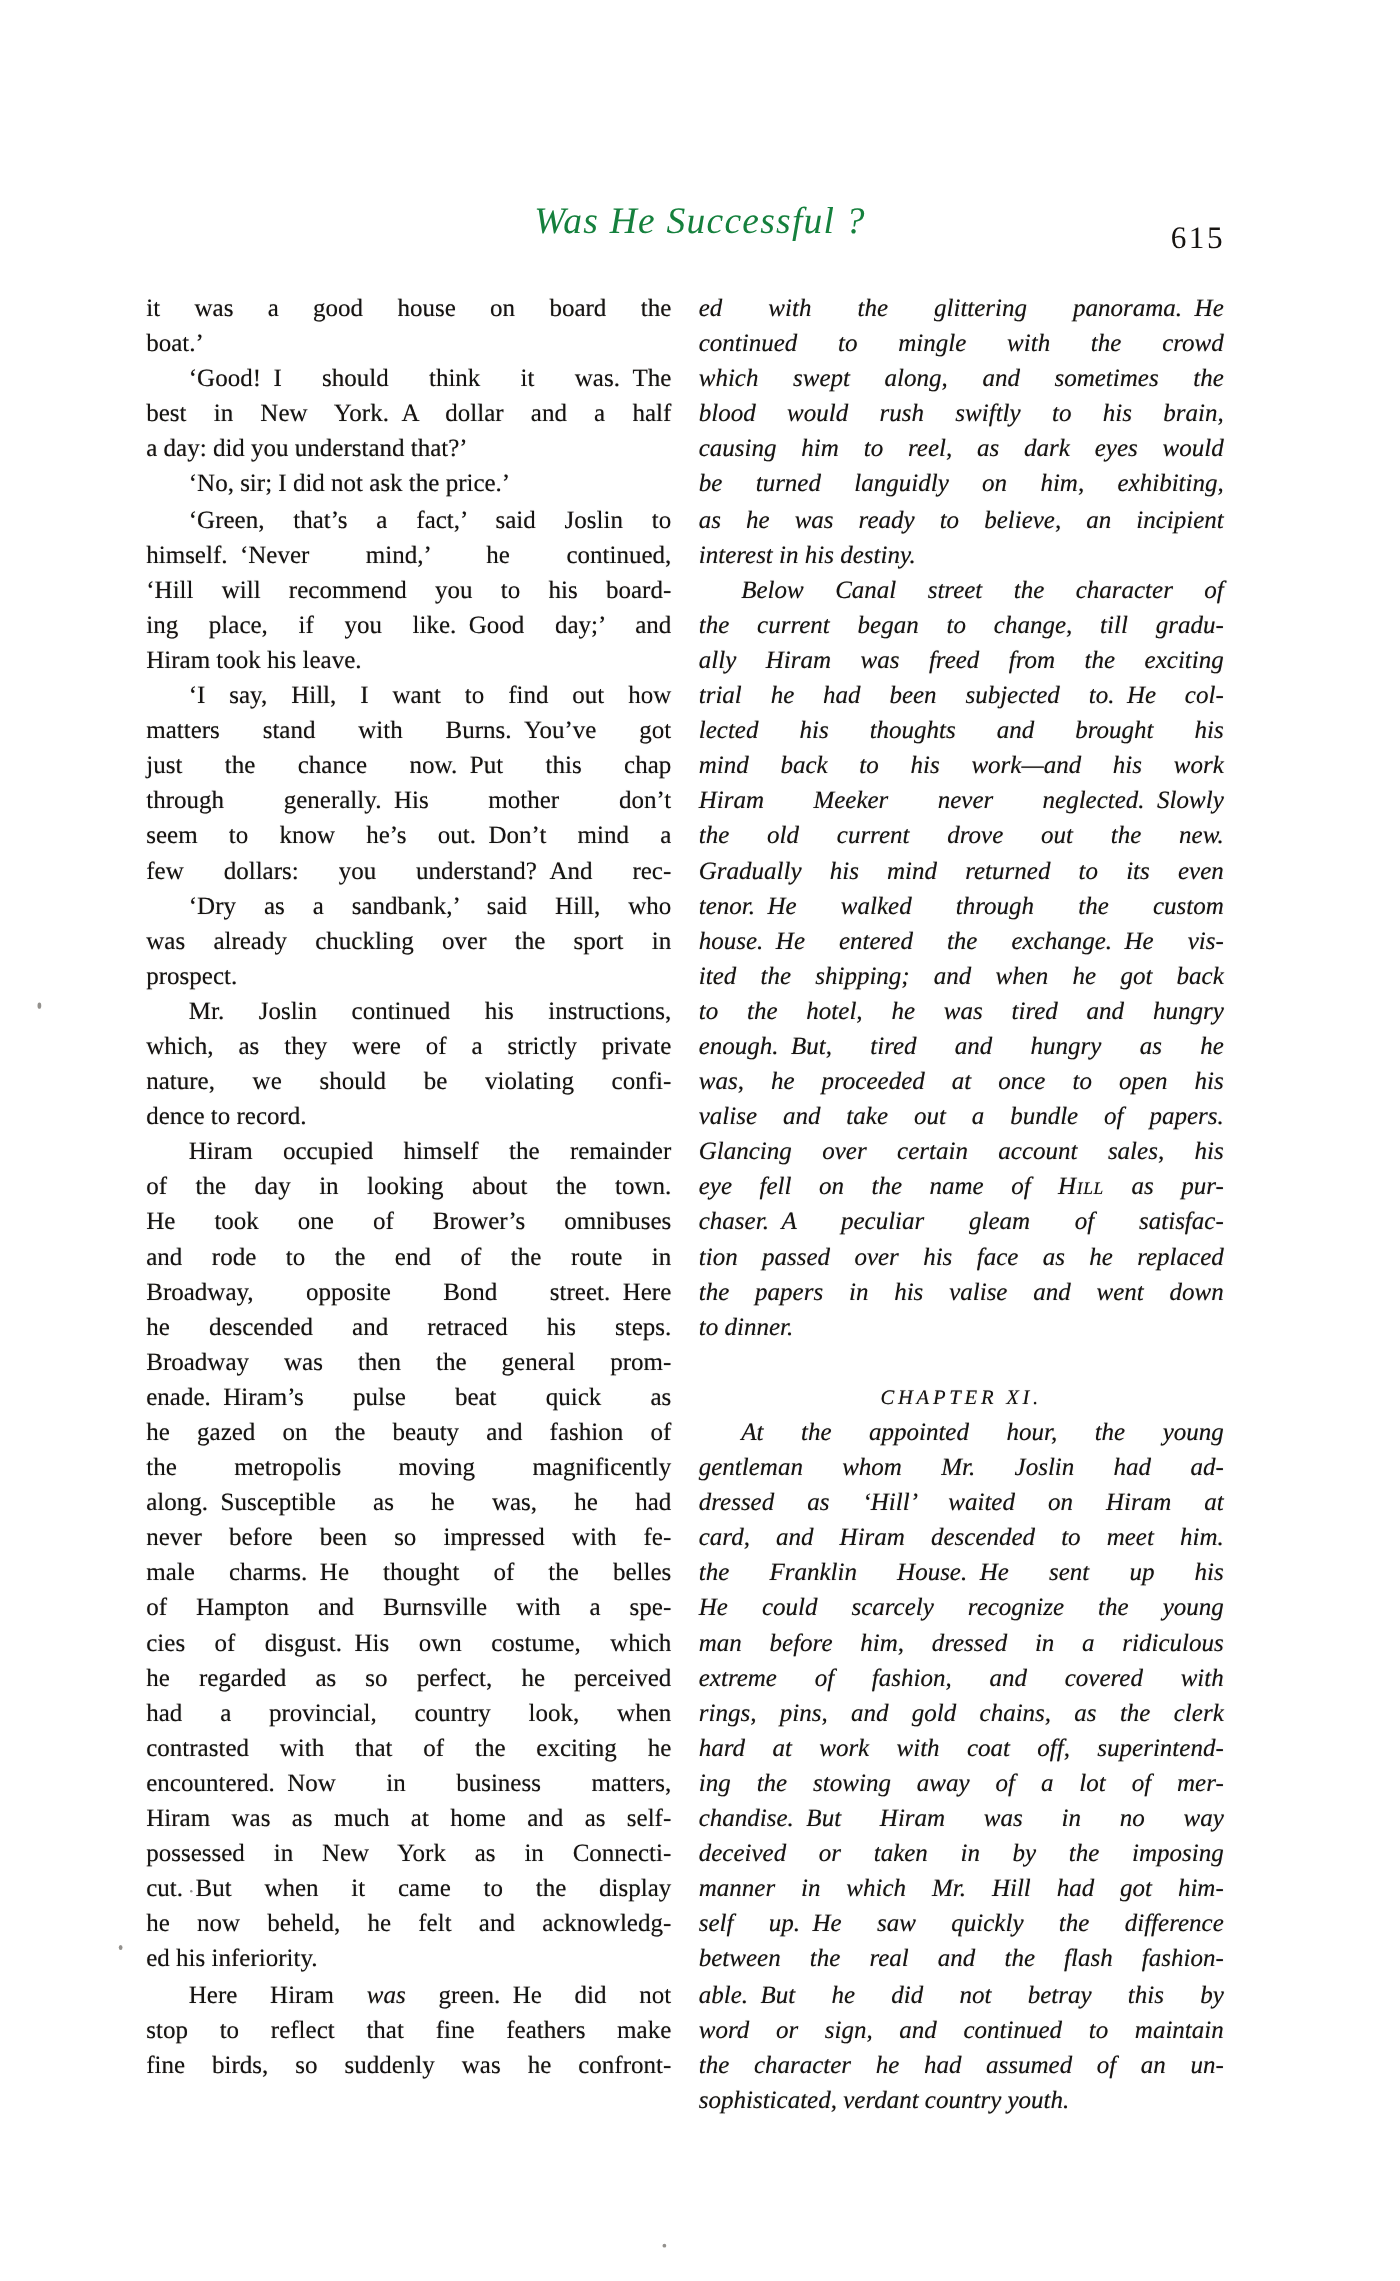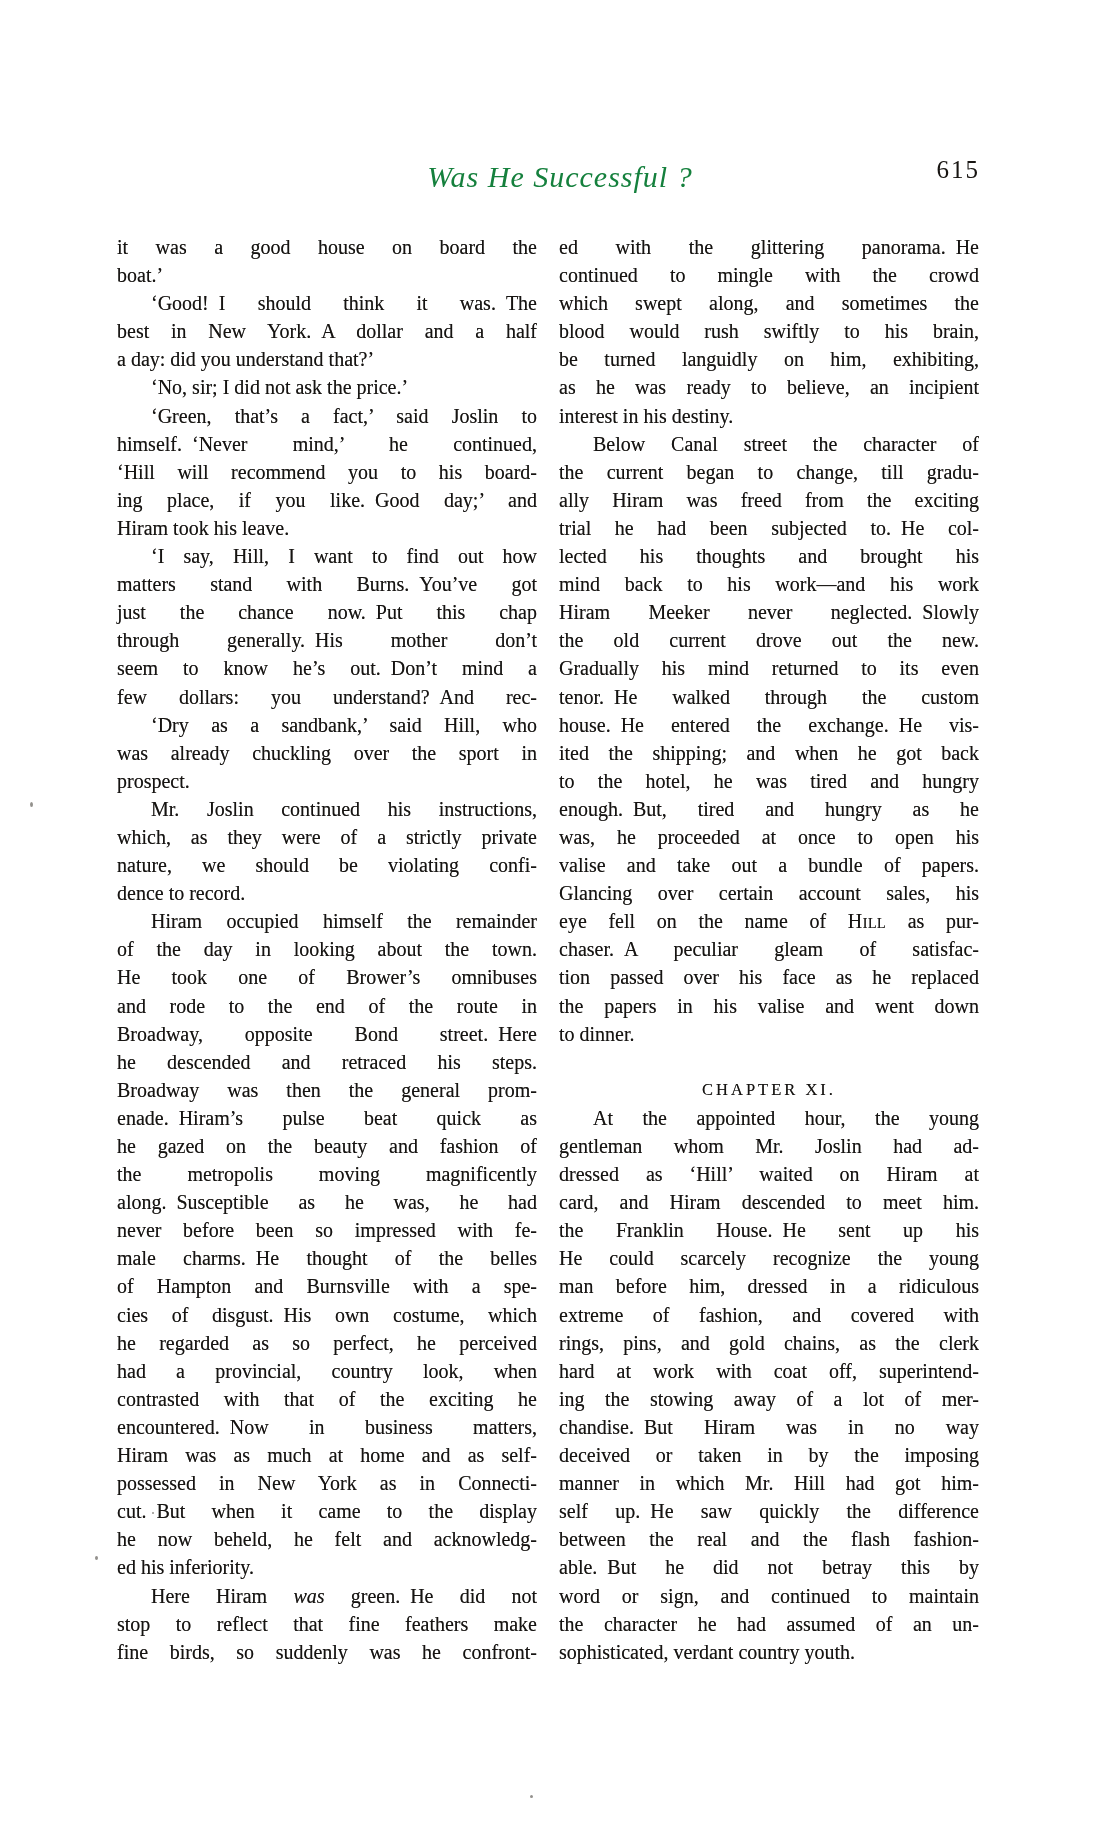--- a/index.html
+++ b/index.html
@@ -17,31 +17,31 @@
   }
   .running-title {
     position:absolute; top:160px; left:0; width:1120px;
     text-align:center;
     font-style:italic;
     font-size:30px;
     letter-spacing:1px;
     color:#15803d;
   }
   .page-number {
-    position:absolute; top:156px; left:900px; width:80px;
+    position:absolute; top:177px; left:900px; width:80px;
     text-align:right;
     font-size:25px;
     letter-spacing:2px;
     color:#181512;
   }
   .col {
     position:absolute; top:233px; width:420px;
   }
   .col-left  { left:117px; }
-  .col-right { left:559px; }
+  .col-right { left:559px;font-style:italic; }
   .line {
     height:28.1px; line-height:28.1px;
     font-size:20px;
     text-align:justify;
     -moz-text-align-last:justify;
     text-align-last:justify;
     text-shadow:0 0 0.6px rgba(20,16,12,0.55);
   }
   .line.ind  { padding-left:34px; }
   .line.end  { -moz-text-align-last:left; text-align-last:left; }
@@ -116,20 +116,21 @@
       <div class="line ind"><span>Here Hiram </span><span class="seg-i">was</span><span> green. He did not</span></div>
       <div class="line"><span>stop to reflect that fine feathers make</span></div>
       <div class="line"><span>fine birds, so suddenly was he confront-</span></div>
     </div>
 
   <div class="col col-right">
       <div class="line"><span>ed with the glittering panorama. He</span></div>
       <div class="line"><span>continued to mingle with the crowd</span></div>
       <div class="line"><span>which swept along, and sometimes the</span></div>
       <div class="line"><span>blood would rush swiftly to his brain,</span></div>
+      <div class="line"><span>causing him to reel, as dark eyes would</span></div>
       <div class="line"><span>be turned languidly on him, exhibiting,</span></div>
       <div class="line"><span>as he was ready to believe, an incipient</span></div>
       <div class="line end"><span>interest in his destiny.</span></div>
       <div class="line ind"><span>Below Canal street the character of</span></div>
       <div class="line"><span>the current began to change, till gradu-</span></div>
       <div class="line"><span>ally Hiram was freed from the exciting</span></div>
       <div class="line"><span>trial he had been subjected to. He col-</span></div>
       <div class="line"><span>lected his thoughts and brought his</span></div>
       <div class="line"><span>mind back to his work—and his work</span></div>
       <div class="line"><span>Hiram Meeker never neglected. Slowly</span></div>

